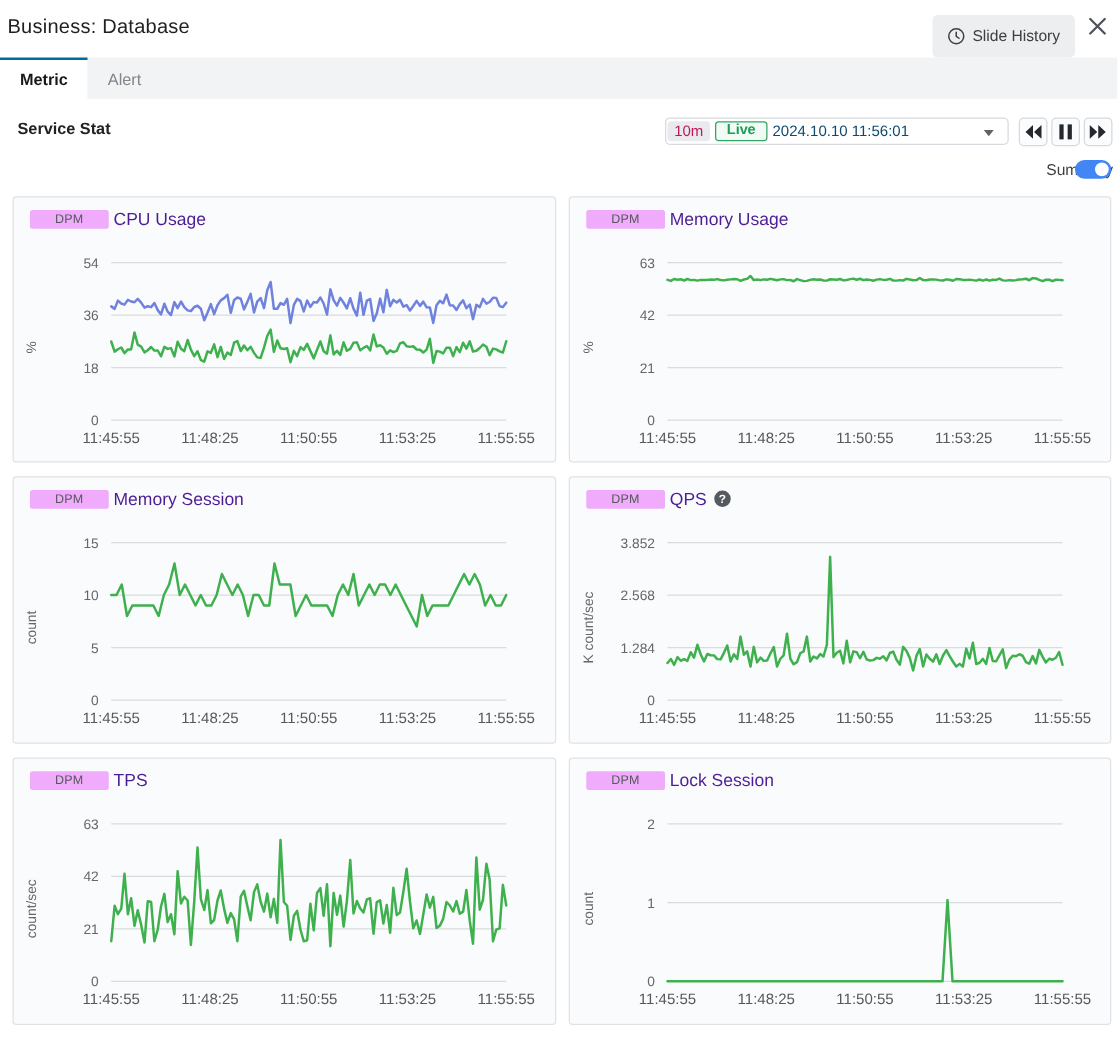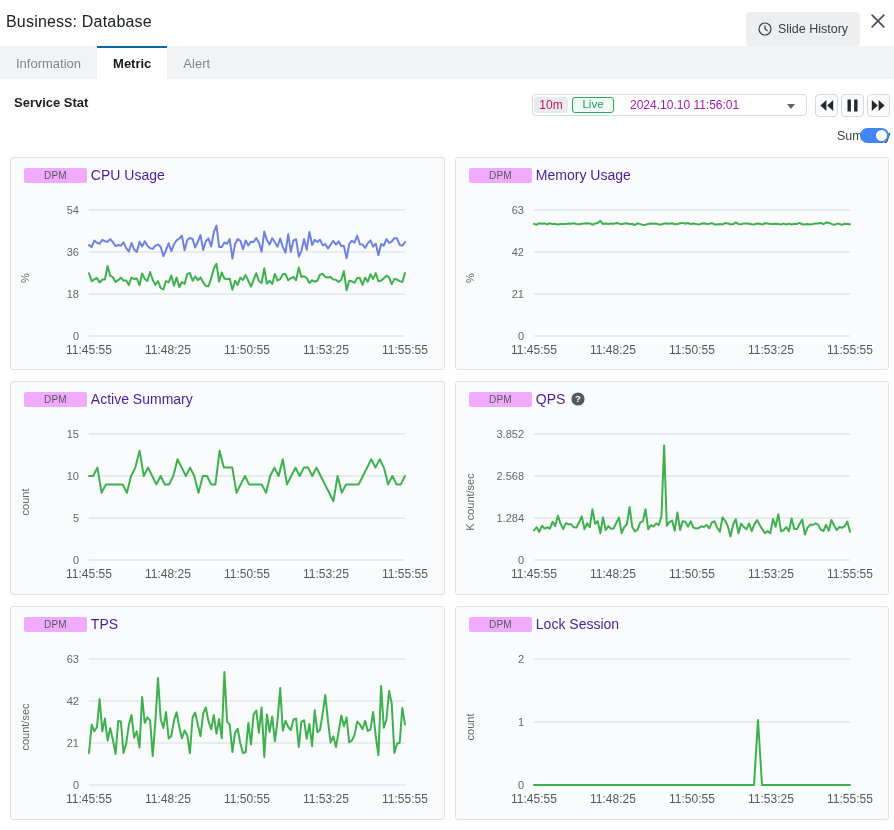--- a/index.html
+++ b/index.html
@@ -5,43 +5,42 @@
 .title{position:absolute;left:6px;top:13px;font-size:16px;font-weight:500;color:#202124;letter-spacing:.2px}
 .slidebtn{position:absolute;left:746px;top:12px;width:114px;height:34px;background:#eceef0;border-radius:4px;display:flex;align-items:center;justify-content:center;font-size:12.5px;color:#3c4043}
 .slidebtn svg{margin-right:6px}
 .closex{position:absolute;left:871px;top:14px}
 .tabs{position:absolute;left:0;top:46px;width:894px;height:33px;background:#f1f3f4;display:flex}
 .tab{height:33px;display:flex;align-items:center;padding:0 16px;font-size:13px;font-weight:500;color:#80868b;border-top:2px solid transparent}
 .tab.active{background:#fff;border-top:2px solid #0369a1;color:#17181a;font-weight:bold}
 .sstat{position:absolute;left:14px;top:95px;font-size:13px;font-weight:bold;color:#202124}
 .timebox{position:absolute;left:532px;top:94px;width:275px;height:22px;border:1px solid #d7dade;border-radius:4px;background:#fff;display:flex;align-items:center}
 .chip10m{margin-left:1px;background:#e8eaed;border-radius:3px;font-size:12px;color:#be185d;width:34px;text-align:center;height:16px;line-height:16px;padding:0}
-.chiplive{margin-left:4px;background:#f1faf4;border:1.5px solid #2ea860;border-radius:3px;font-size:11.5px;font-weight:normal;color:#1d9d54;width:42px;box-sizing:border-box;text-align:center;height:16px;line-height:13px;padding:0}
-.datetxt{margin-left:16px;font-size:12px;color:#a21caf}
+.chiplive{margin-left:4px;background:#f1faf4;border:1.5px solid #2ea860;border-radius:3px;font-size:11.5px;font-weight:bold;color:#1d9d54;width:42px;box-sizing:border-box;text-align:center;height:16px;line-height:13px;padding:0}
+.datetxt{margin-left:4px;font-size:12px;color:#0c4a6e}
 .caret{position:absolute;right:11px;top:9px;width:0;height:0;border-left:4px solid transparent;border-right:4px solid transparent;border-top:5px solid #5f6368}
 .mbtn{position:absolute;top:94px;width:23px;height:23px;border:1px solid #d5d8dc;border-radius:4px;background:#fbfcfd;display:flex;align-items:center;justify-content:center}
 .sumlbl{position:absolute;left:837px;top:129px;font-size:12.5px;color:#3c4043}
 .toggle{position:absolute;left:860px;top:128px;width:29px;height:15px;border-radius:8px;background:#4285f4}
 .toggle::after{content:"";position:absolute;right:2px;top:2px;width:11px;height:11px;border-radius:50%;background:#fff}
 .panel{position:absolute;background:#fafbfc;border:1px solid #e0e2e6;border-radius:3px}
 .phead{position:absolute;left:13px;top:9px;display:flex;align-items:center}
 .badge{background:#f0abfc;border-radius:2px;font-size:10px;color:#55585c;padding:2px 20px;line-height:1.1;letter-spacing:.2px}
 .ptitle{margin-left:4px;font-size:14px;color:#4c1d95}
 </style></head>
 <body>
 <div class="title">Business: Database</div>
 <div class="slidebtn"><svg width="14" height="14" viewBox="0 0 14 14">
       <circle cx="7" cy="7" r="6" fill="none" stroke="#3c4043" stroke-width="1.2"></circle>
       <path d="M7 3.8 V7 L9.2 8.6" fill="none" stroke="#3c4043" stroke-width="1.2" stroke-linecap="round"></path>
     </svg>Slide History</div>
 <div class="closex"><svg width="14" height="14" viewBox="0 0 14 14">
       <path d="M1.2 1.2 L12.8 12.8 M12.8 1.2 L1.2 12.8" stroke="#4d535c" stroke-width="1.8" stroke-linecap="round"></path>
     </svg></div>
 <div class="tabs">
-  <div class="tab">Information</div>
   <div class="tab active">Metric</div>
   <div class="tab">Alert</div>
 </div>
 <div class="sstat">Service Stat</div>
 <div class="timebox">
   <span class="chip10m">10m</span>
   <span class="chiplive">Live</span>
   <span class="datetxt">2024.10.10 11:56:01</span>
   <span class="caret"></span>
 </div>
@@ -123,21 +122,21 @@
       <text x="18" y="120" font-size="11" fill="#63676b" text-anchor="middle" font-family="Liberation Sans, sans-serif" transform="rotate(-90 18 120)">count</text>
       <text x="78" y="196" font-size="12" fill="#55585c" text-anchor="middle" font-family="Liberation Sans, sans-serif">11:45:55</text>
       <text x="157" y="196" font-size="12" fill="#55585c" text-anchor="middle" font-family="Liberation Sans, sans-serif">11:48:25</text>
       <text x="236" y="196" font-size="12" fill="#55585c" text-anchor="middle" font-family="Liberation Sans, sans-serif">11:50:55</text>
       <text x="315" y="196" font-size="12" fill="#55585c" text-anchor="middle" font-family="Liberation Sans, sans-serif">11:53:25</text>
       <text x="394" y="196" font-size="12" fill="#55585c" text-anchor="middle" font-family="Liberation Sans, sans-serif">11:55:55</text>
       <polyline points="78.0,94.0 82.2,94.0 86.4,85.6 90.6,110.8 94.9,102.4 99.1,102.4 103.3,102.4 107.5,102.4 111.7,102.4 115.9,110.8 120.1,94.0 124.3,85.6 128.6,68.8 132.8,94.0 137.0,85.6 141.2,94.0 145.4,102.4 149.6,94.0 153.8,102.4 158.1,102.4 162.3,94.0 166.5,77.2 170.7,85.6 174.9,94.0 179.1,85.6 183.3,94.0 187.5,110.8 191.8,94.0 196.0,94.0 200.2,102.4 204.4,102.4 208.6,68.8 212.8,85.6 217.0,85.6 221.3,85.6 225.5,110.8 229.7,102.4 233.9,94.0 238.1,102.4 242.3,102.4 246.5,102.4 250.7,102.4 255.0,110.8 259.2,94.0 263.4,85.6 267.6,94.0 271.8,77.2 276.0,102.4 280.2,94.0 284.5,85.6 288.7,94.0 292.9,85.6 297.1,85.6 301.3,94.0 305.5,85.6 309.7,94.0 313.9,102.4 318.2,110.8 322.4,119.2 326.6,94.0 330.8,110.8 335.0,102.4 339.2,102.4 343.4,102.4 347.7,102.4 351.9,94.0 356.1,85.6 360.3,77.3 364.5,85.6 368.7,77.2 372.9,85.6 377.1,102.4 381.4,94.0 385.6,102.4 389.8,102.4 394.0,94.0" fill="none" stroke="#3fb04e" stroke-width="2" stroke-linejoin="round" stroke-linecap="round"></polyline>
     </svg>
     <div class="phead">
       <span class="badge">DPM</span>
-      <span class="ptitle">Active Summary</span>
+      <span class="ptitle">Memory Session</span>
     </div>
   </div>
 <div class="panel" style="left:455px;top:381px;width:434px;height:214px">
     <svg width="434" height="214" viewBox="0 0 434 214" style="position:absolute;left:0;top:0">
       <line x1="78.0" y1="52" x2="394.0" y2="52" stroke="#d9dbde" stroke-width="1"></line>
       <line x1="78.0" y1="94" x2="394.0" y2="94" stroke="#d9dbde" stroke-width="1"></line>
       <line x1="78.0" y1="136" x2="394.0" y2="136" stroke="#d9dbde" stroke-width="1"></line>
       <line x1="78.0" y1="178" x2="394.0" y2="178" stroke="#d9dbde" stroke-width="1"></line>
       <text x="68" y="56" font-size="11" fill="#63676b" text-anchor="end" font-family="Liberation Sans, sans-serif">3.852</text>
       <text x="68" y="98" font-size="11" fill="#63676b" text-anchor="end" font-family="Liberation Sans, sans-serif">2.568</text>

